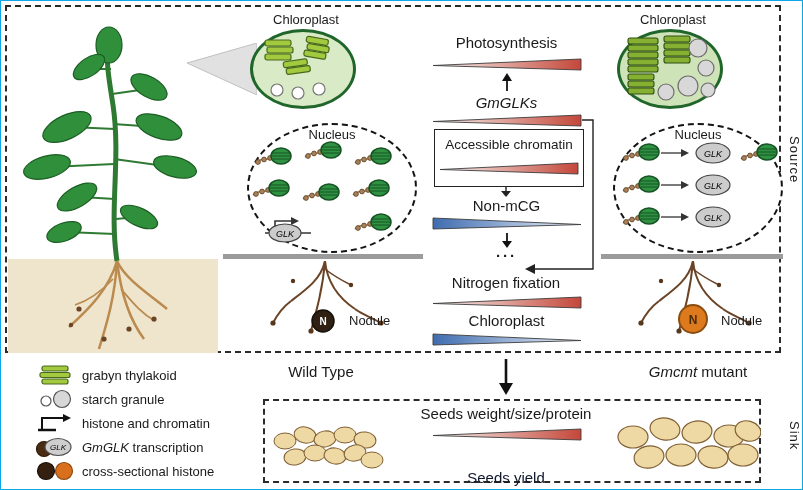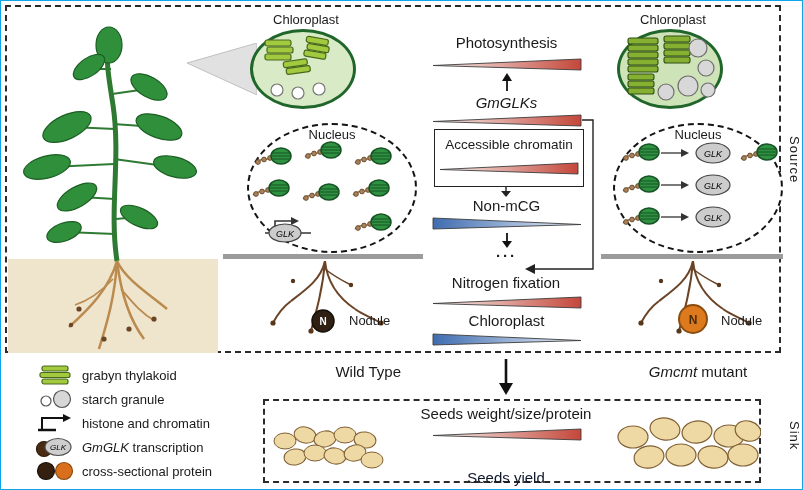--- a/index.html
+++ b/index.html
@@ -290,21 +290,21 @@
         <circle cx="30" cy="20" r="2.2"></circle>
     </g>
     <circle cx="62" cy="58" r="14" fill="#dd7a1e" stroke="#8a4d10" stroke-width="2"></circle>
     <text x="62" y="63" text-anchor="middle" font-size="12" font-weight="bold" fill="#4a2a08">N</text>
   </svg>
   <div class="abs lbl" style="left:720px;top:313px;width:60px;text-align:left;">Nodule</div>
 
   <div class="abs vert" style="left:786px;top:135px;">Source</div>
   <div class="abs vert" style="left:786px;top:420px;">Sink</div>
 
-  <div class="abs caption" style="left:240px;top:362px;width:160px;text-align:right;">Wild Type</div>
+  <div class="abs caption" style="left:240px;top:362px;width:160px;">Wild Type</div>
   <div class="abs caption" style="left:617px;top:362px;width:160px;"><span class="it">Gmcmt</span><span> mutant</span></div>
 
   <svg class="abs" style="left:495px;top:356px;" width="20" height="40">
     <line x1="10" y1="2" x2="10" y2="27" stroke="#111" stroke-width="2.6"></line>
       <polygon points="3,26 17,26 10,38" fill="#111"></polygon>
   </svg>
 
   <div class="abs seeds-box"></div>
   <div class="abs lbl15" style="left:355px;top:405px;width:300px;">Seeds weight/size/protein</div>
   <svg class="abs" style="left:431px;top:426px;" width="150" height="14">
@@ -371,17 +371,17 @@
         <ellipse cx="23" cy="12" rx="13" ry="8.5" fill="#cecece" stroke="#4e4e4e" stroke-width="1.2"></ellipse>
         <text x="23" y="15" text-anchor="middle" font-size="8" font-style="italic">GLK</text>
       </svg>
       <span class="llabel"><span class="it">GmGLK</span><span> transcription</span></span>
     </div>
     <div class="lrow">
       <svg width="40" height="24">
         <circle cx="11" cy="12" r="8.5" fill="#35200f" stroke="#1c1008" stroke-width="1.2"></circle>
         <circle cx="29" cy="12" r="8.5" fill="#d96f1d" stroke="#8a4d10" stroke-width="1.2"></circle>
       </svg>
-      <span class="llabel">cross-sectional protein</span>
+      <span class="llabel">cross-sectional histone</span>
     </div>
   </div>
 
 </div>
 
 </body></html>

